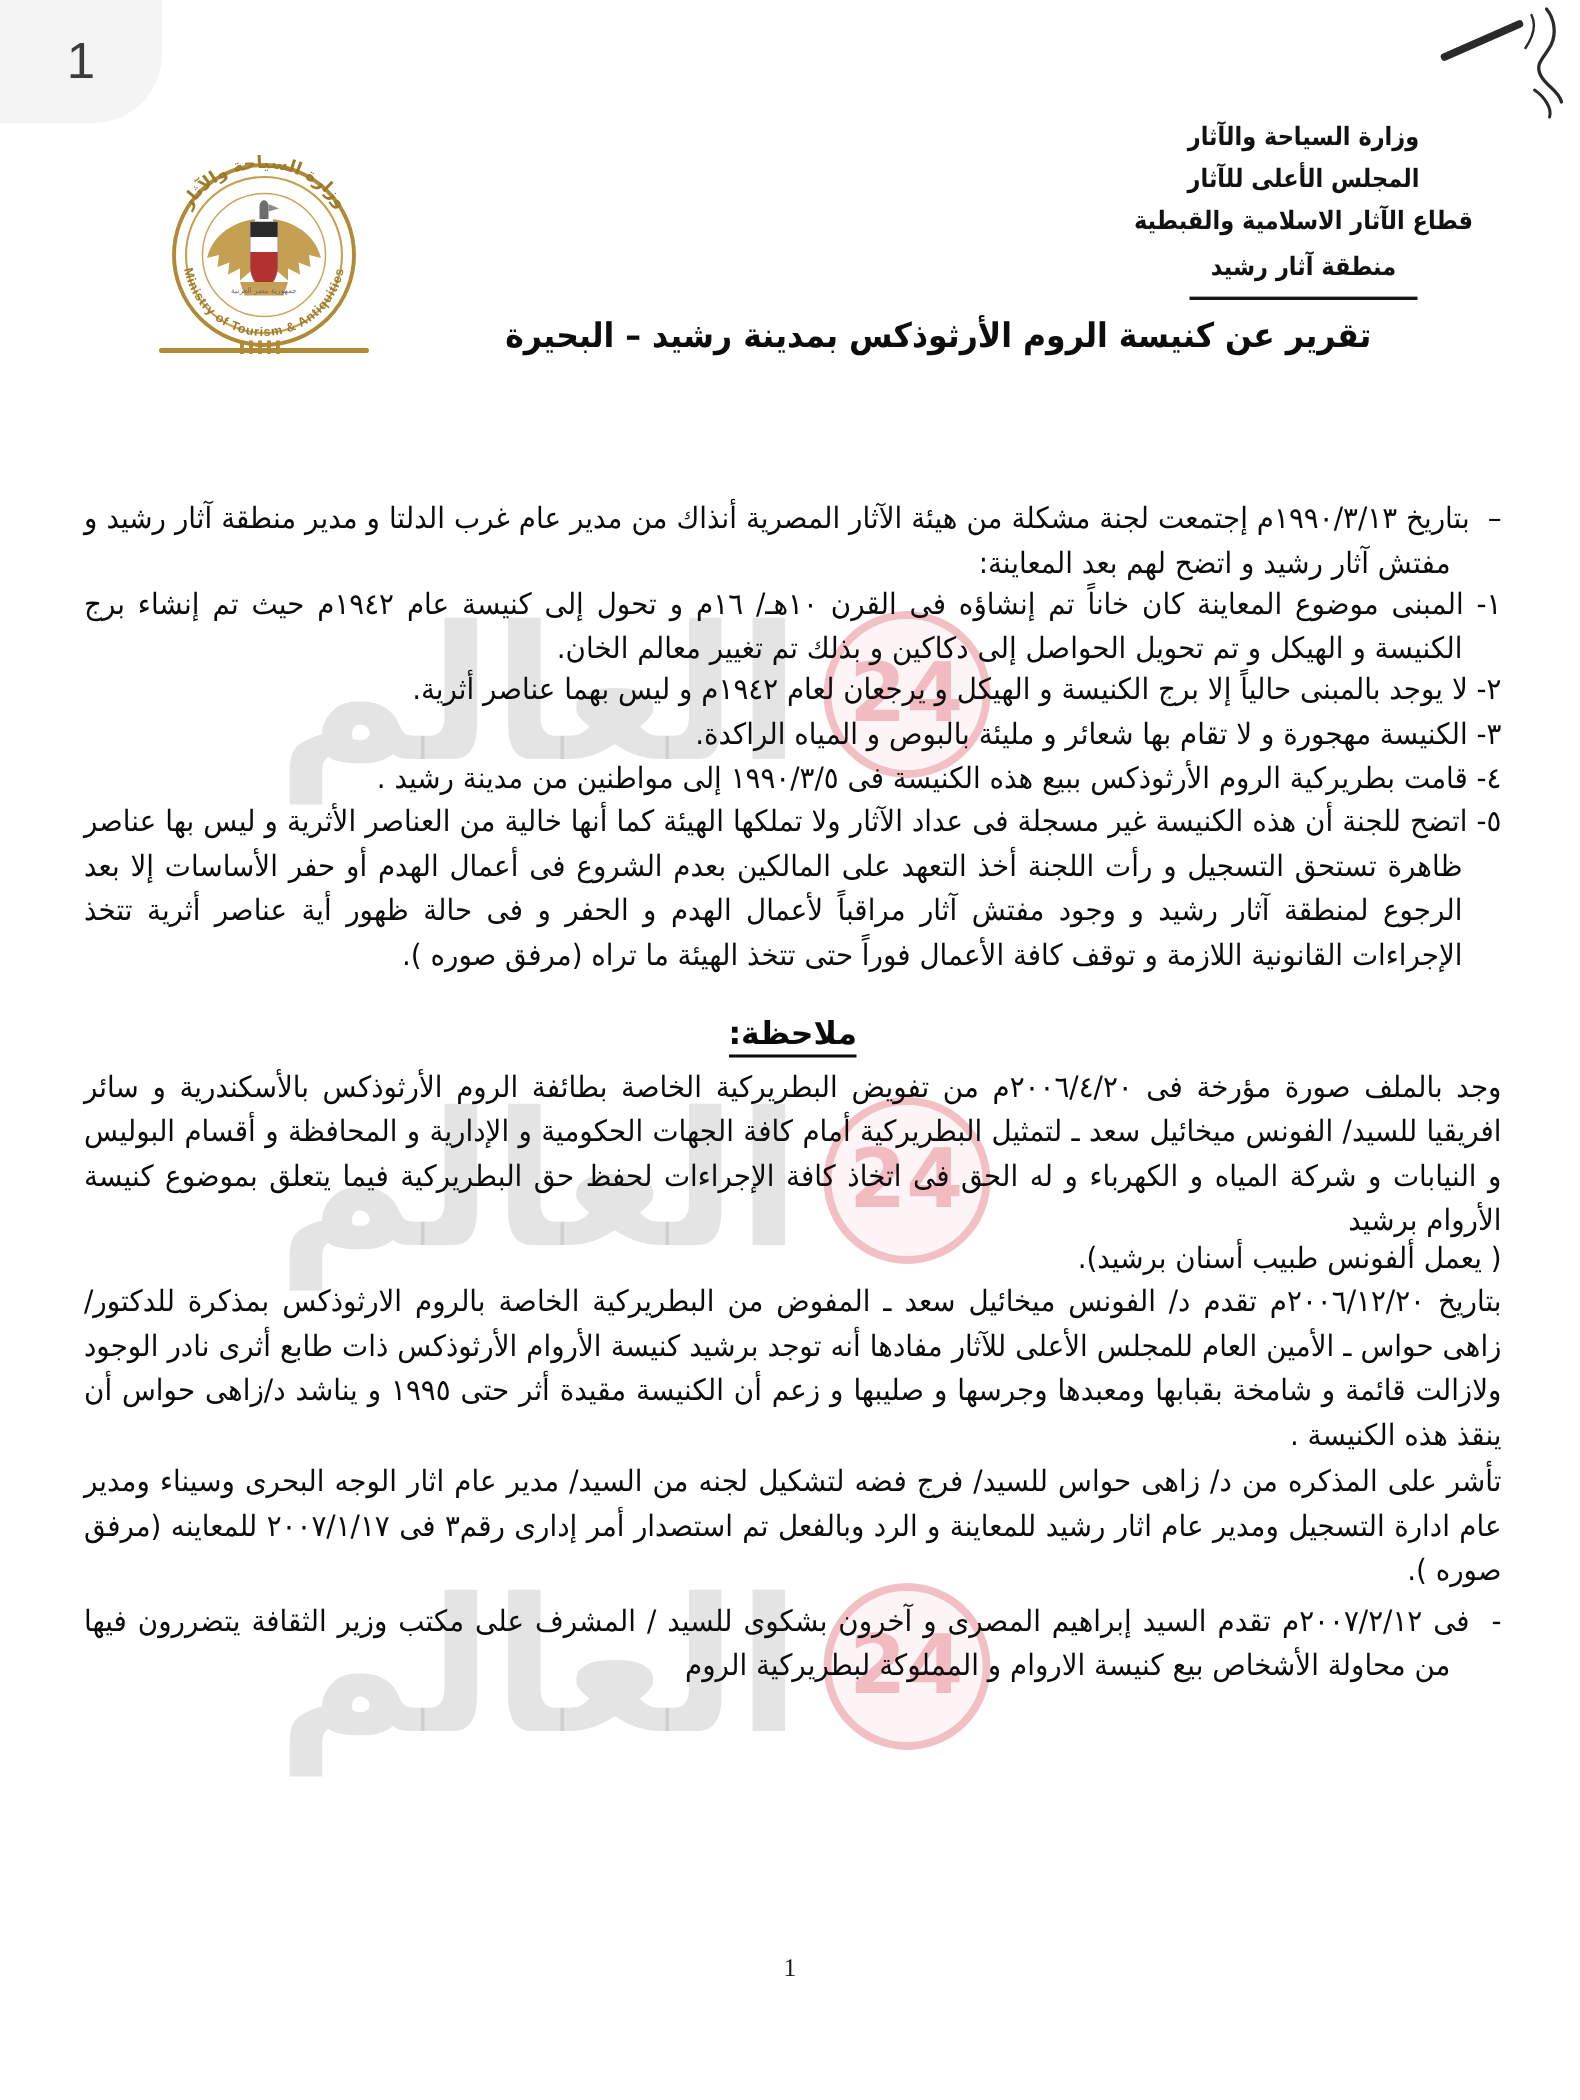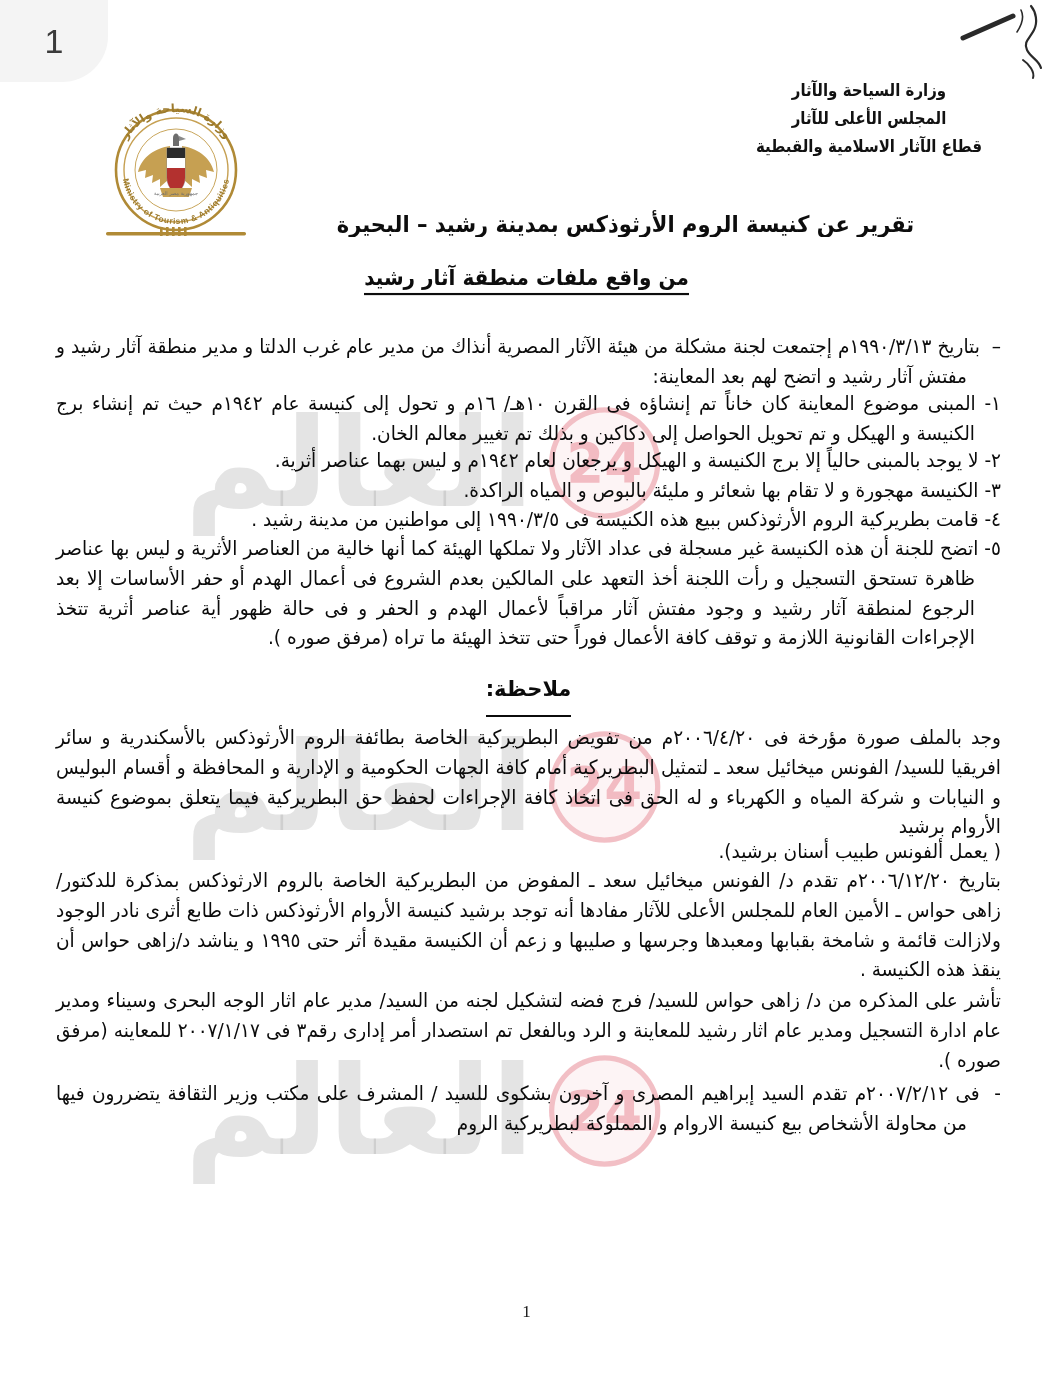--- a/index.html
+++ b/index.html
@@ -182,21 +182,21 @@
     text-align: center;
     margin: 0 0 6px 0;
     z-index: 10;
   }
   .note-head span {
     font-family: "DejaVu Sans", sans-serif;
     font-size: 21px;
     font-weight: bold;
     color: #0b0b0b;
     border-bottom: 2.5px solid #0b0b0b;
-    padding-bottom: 14px;
+    padding-bottom: 2px;
     display: inline-block;
   }
 
   
   .footer-num {
     position: absolute;
     bottom: 78px;
     left: 0;
     right: 0;
     text-align: center;
@@ -230,20 +230,21 @@
     <path d="M96 4 C101 10 103 20 99 28 C95 36 88 40 92 48 C96 56 104 58 106 66" stroke="#2a2a2a" stroke-width="2.2" fill="none" stroke-linecap="round"></path>
     <path d="M86 8 C90 16 86 24 82 30" stroke="#2a2a2a" stroke-width="1.6" fill="none" stroke-linecap="round"></path>
     <path d="M28 36 L78 14" stroke="#2a2a2a" stroke-width="5" fill="none" stroke-linecap="round"></path>
     <path d="M88 58 C94 62 100 70 98 76" stroke="#2a2a2a" stroke-width="2" fill="none" stroke-linecap="round"></path>
   </svg>
 
   <div class="letterhead">
     <div class="lh-line">وزارة السياحة والآثار</div>
     <div class="lh-line">المجلس الأعلى للآثار</div>
     <div class="lh-line">قطاع الآثار الاسلامية والقبطية</div>
+    <div><span class="lh-line lh-last">منطقة آثار رشيد</span></div>
   </div>
 
   <svg class="seal" viewBox="0 0 160 150">
     <defs>
       <path id="arcTop" d="M 22 78 A 58 58 0 0 1 138 78"></path>
       <path id="arcBot" d="M 26 78 A 54 54 0 0 0 134 78"></path>
     </defs>
 
     <circle cx="80" cy="78" r="60" fill="#ffffff" stroke="#b08a36" stroke-width="2.6"></circle>
     <circle cx="80" cy="78" r="52" fill="#ffffff" stroke="#c6a052" stroke-width="1.4"></circle>
@@ -278,23 +279,20 @@
     <g fill="#b08a36">
       <rect x="64" y="135" width="2.6" height="9"></rect>
       <rect x="70" y="135" width="2.6" height="9"></rect>
       <rect x="76" y="135" width="2.6" height="9"></rect>
       <rect x="82" y="135" width="2.6" height="9"></rect>
       <rect x="88" y="135" width="2.6" height="9"></rect>
     </g>
   </svg>
 
   <div class="doc-title">تقرير عن كنيسة الروم الأرثوذكس بمدينة رشيد – البحيرة</div>
-  <div class="doc-subtitle">
-    <span>من واقع ملفات منطقة آثار رشيد</span>
-  </div>
 
   <div class="body-area">
 
     <p class="para dash">
       <span>–&nbsp;&nbsp;</span><span>بتاريخ ١٩٩٠/٣/١٣م إجتمعت لجنة مشكلة من هيئة الآثار المصرية أنذاك من مدير عام غرب الدلتا و مدير منطقة آثار رشيد و مفتش آثار رشيد و اتضح لهم بعد المعاينة:</span>
     </p>
 
     <p class="para numbered">
       <span>١-</span>
       <span>المبنى موضوع المعاينة كان خاناً تم إنشاؤه فى القرن ١٠هـ/ ١٦م و تحول إلى كنيسة عام ١٩٤٢م حيث تم إنشاء برج الكنيسة و الهيكل و تم تحويل الحواصل إلى دكاكين و بذلك تم تغيير معالم الخان.</span>

